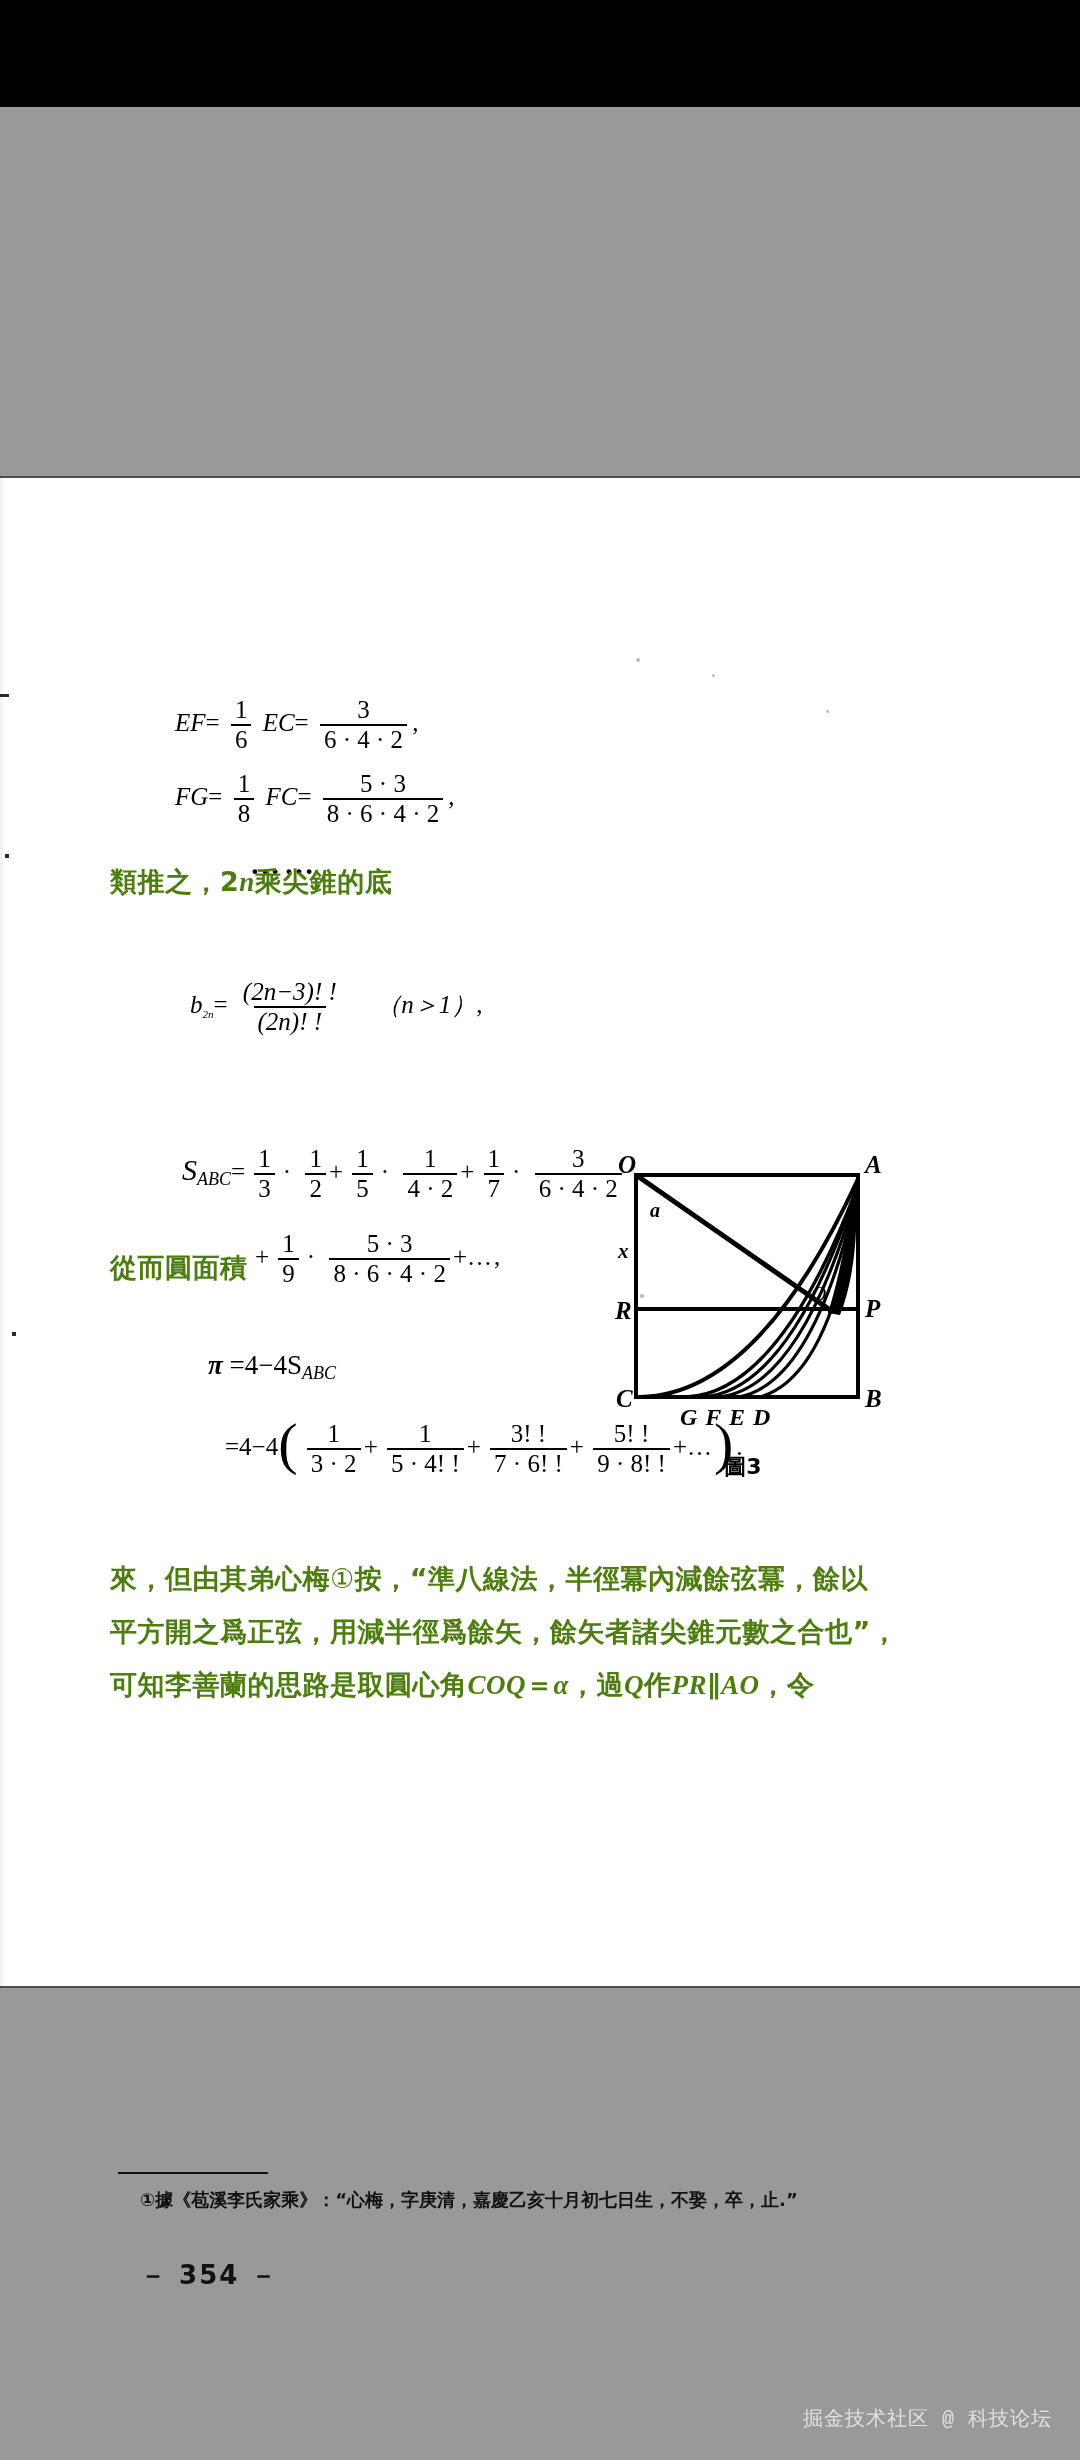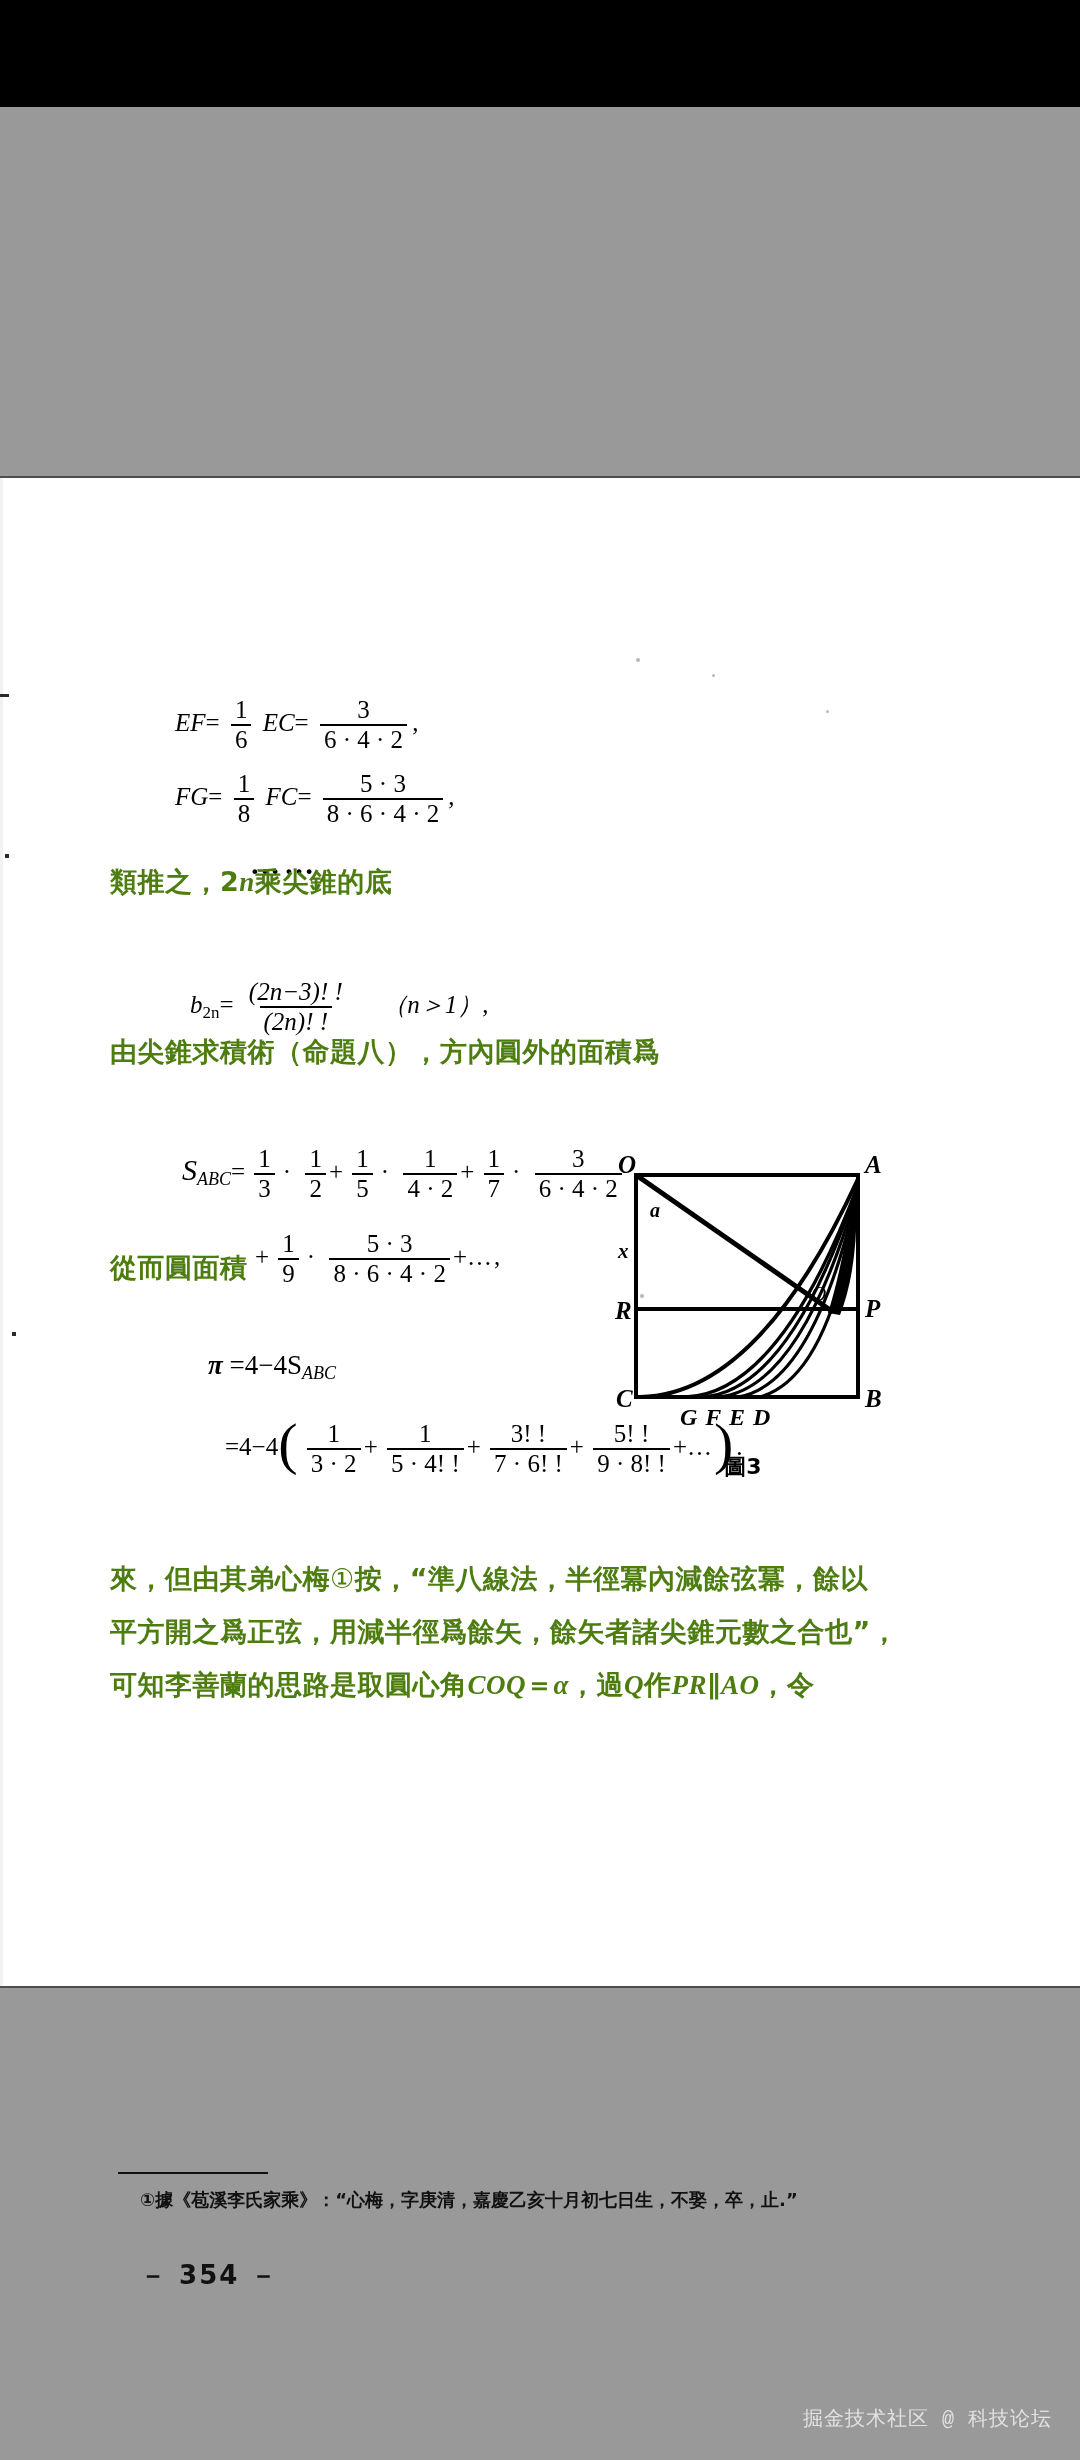--- a/index.html
+++ b/index.html
@@ -126,30 +126,29 @@
       <span class="num">5 · 3</span>
       <span class="den">8 · 6 · 4 · 2</span>
     </span><span>,</span>
   </div>
 
   <div class="blk" style="left:250px;top:325px;font-size:30px;letter-spacing:4px;font-weight:700;">……</div>
 
   <div class="para" style="left:110px;top:386px;">類推之，2<span class="it">n</span>乘尖錐的底</div>
 
   <div class="blk math" style="left:190px;top:458px;">
-    <span class="mi">b</span><span style="font-size:17px;position:relative;top:5px;">2n</span><span>=</span>
+    <span class="mi">b</span><span style="font-size:11px;font-style:italic;position:relative;top:5px;">2n</span><span>=</span>
     <span class="frac">
       <span class="num mi">(2n−3)!  !</span>
       <span class="den mi">(2n)!  !</span>
     </span>
     <span style="display:inline-block;width:18px;"></span>
     <span class="mi">（n＞1）</span><span>,</span>
   </div>
 
-  <div class="para" style="left:110px;top:556px;">由尖錐求積術（命題八），方內圓外的面積爲</div>
 
   <div class="blk math" style="left:182px;top:625px;">
     <span class="mi" style="font-size:30px;">S</span><span class="mi" style="font-size:18px;position:relative;top:5px;">ABC</span><span>=</span>
     <span class="frac tight">
       <span class="num">1</span>
       <span class="den">3</span>
     </span><span class="dotop">·</span>
     <span class="frac tight">
       <span class="num">1</span>
       <span class="den">2</span>

